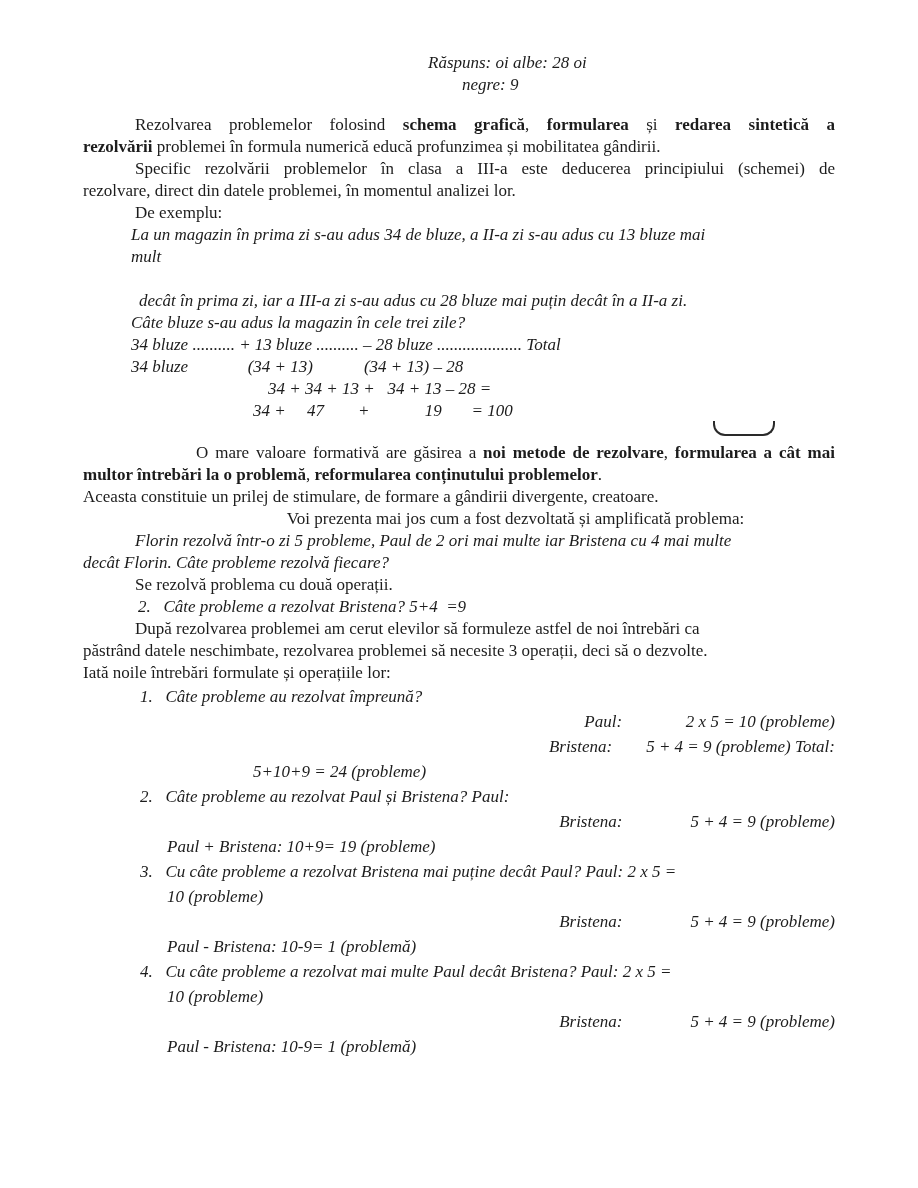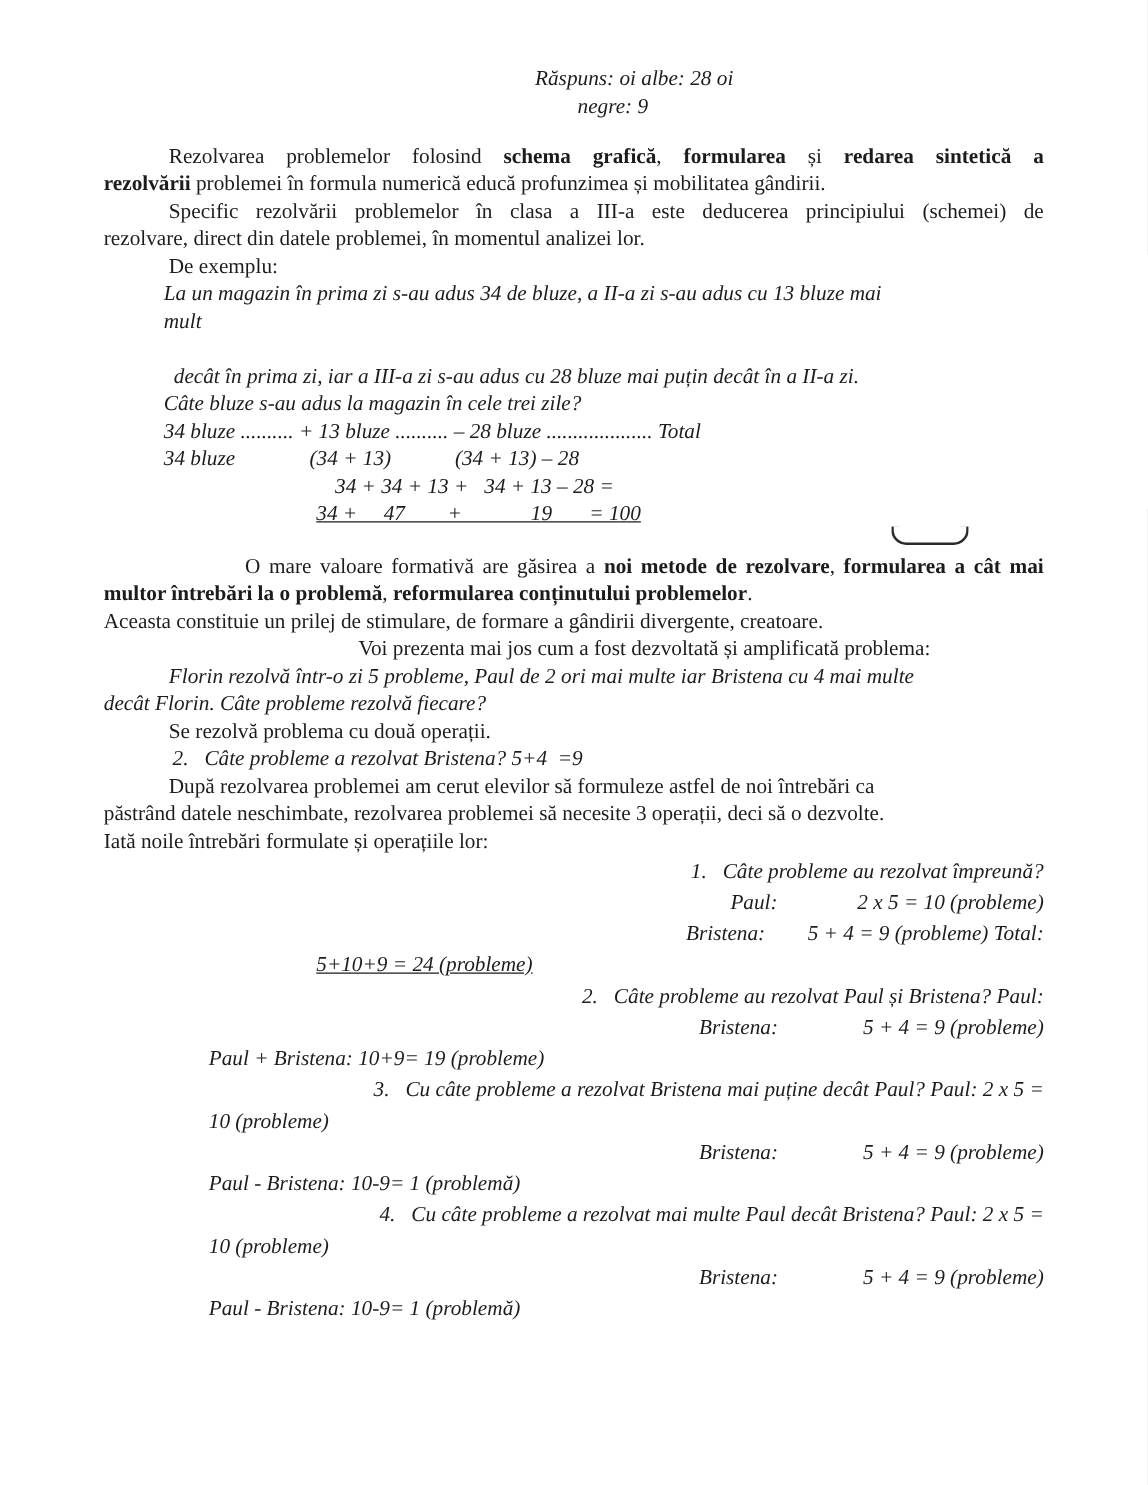--- a/index.html
+++ b/index.html
@@ -9,23 +9,23 @@
     font-size:17px;color:#1c1c1c;overflow:hidden;margin:0 auto;
   }
   .content{position:absolute;left:83px;top:52px;width:752px;}
   .ln{line-height:22px;min-height:22px;}
   .lh25{line-height:25px;min-height:25px;}
   .it{font-style:italic;}
   span.b{font-weight:bold;}
   .jst{text-align:justify;text-align-last:justify;}
   .pre{white-space:pre;}
   .m52{margin-left:52px;font-family:Liberation Serif, serif;}  .m55{margin-left:55px;}  .m56{margin-left:56px;}
-  .m57{margin-left:57px;text-align:right;}  .m74{margin-left:74px;}  .m80{margin-left:80px;text-align:right;}
+  .m57{margin-left:57px;}  .m74{margin-left:74px;}  .m80{margin-left:80px;text-align:right;}
   .m84{margin-left:84px;}  .m110{margin-left:48px;}.m113{margin-left:113px;text-align:center;}
-  .m170{margin-left:170px;text-decoration:underline;}.m185{margin-left:185px;}
+  .m170{margin-left:170px;}.m185{margin-left:185px;}
   .m345{margin-left:345px;}.m379{margin-left:379px;}
   .sp18{height:18px;} .sp20{height:20px;} .sp22{height:22px;}
   .brace{
     position:absolute;left:713px;top:421px;width:58px;height:13px;
     border-left:2px solid #2a2a2a;border-right:2px solid #2a2a2a;
     border-bottom:2px solid #2a2a2a;border-radius:0 0 12px 12px;
   }
 </style>
 </head>
 <body>

